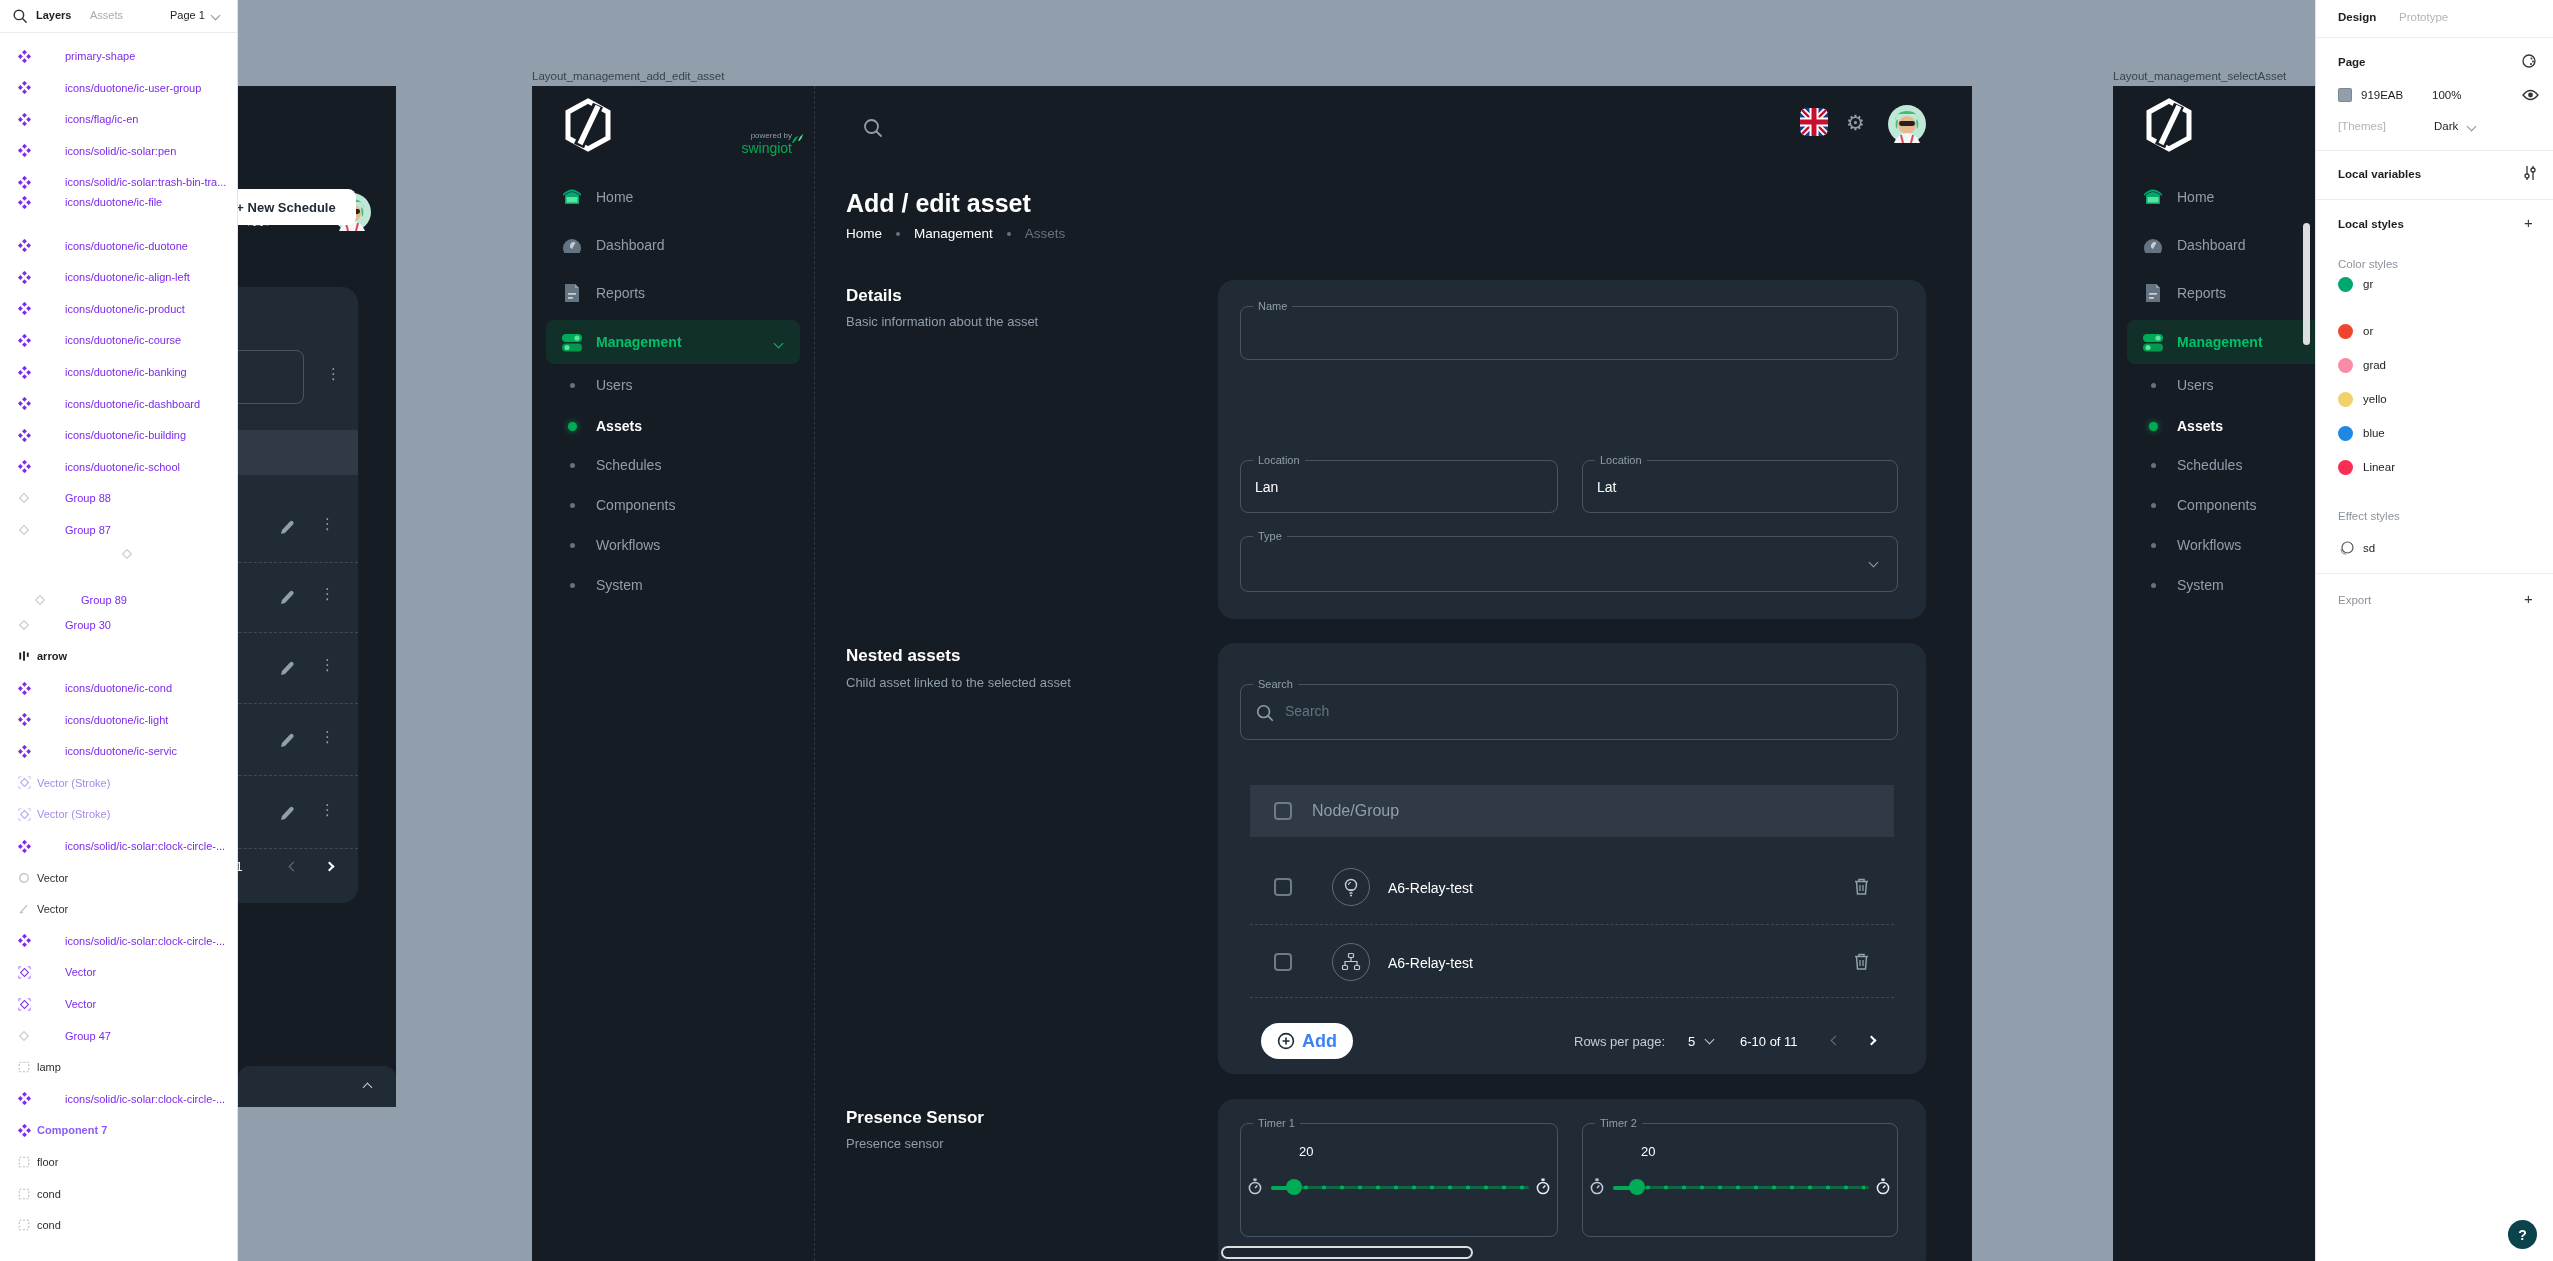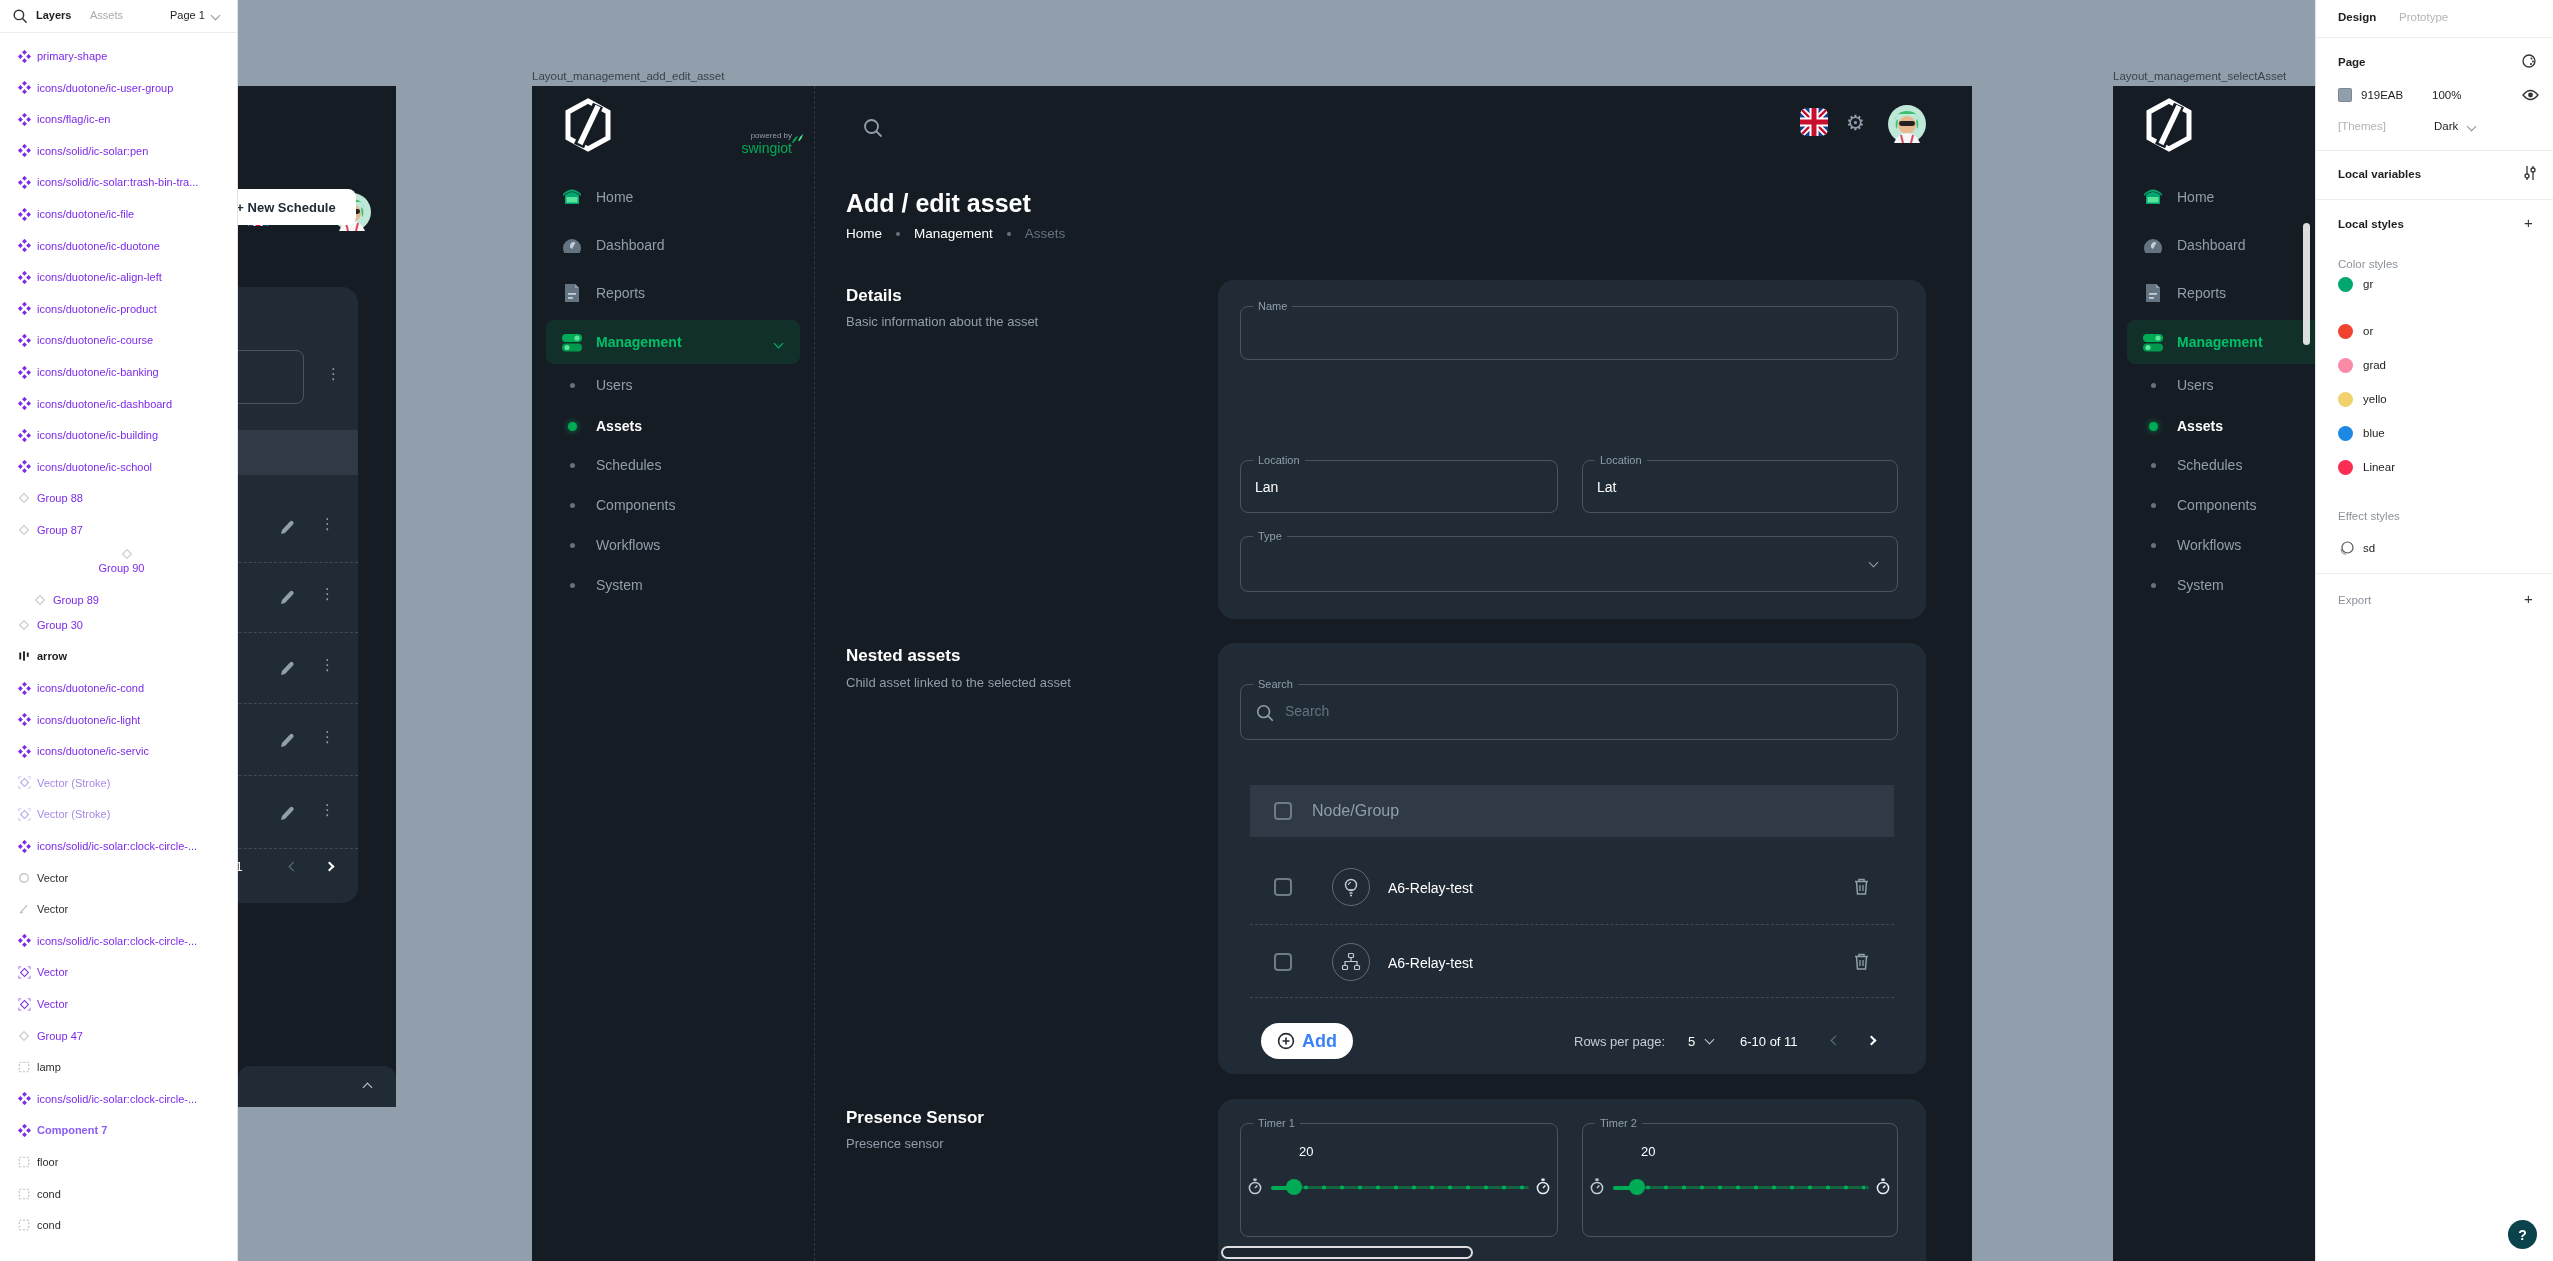--- a/index.html
+++ b/index.html
@@ -10,21 +10,21 @@
   .panel{position:absolute;top:0;height:1261px;width:238px;background:#ffffff;z-index:40;}
   #layers-panel{left:0;border-right:1px solid #E3E3E3;}
   #design-panel{left:2315px;border-left:1px solid #E3E3E3;}
   .pnl-divider{position:absolute;left:0;right:0;height:1px;background:#ECECEC;}
   .lp-head{position:absolute;top:0;left:0;right:0;height:33px;border-bottom:1px solid #ECECEC;}
   .lp-tab{position:absolute;top:9px;font-size:11px;font-weight:700;color:#1E1E1E;}
   .lp-tab.inactive{color:#ABABAB;font-weight:400;}
   .l-row{position:absolute;left:0;width:238px;height:32px;display:flex;align-items:center;}
   .l-icon{width:16px;height:16px;margin-left:16px;flex:0 0 16px;display:flex;align-items:center;justify-content:center;}
   .l-label{margin-left:5px;font-size:11px;white-space:nowrap;overflow:hidden;text-overflow:ellipsis;max-width:205px;}
-  .tone-purple{color:#7C2BE9;}
+  .tone-purple{color:#7C2BE9;gap:28px;}
   .tone-purple .l-icon{color:#7C2BE9;}
   .tone-purple-light{color:#A78BE8;}
   .tone-purple-light .l-icon{color:#B6A3E4;}
   .tone-dark{color:#2B2F33;}
   .tone-dark .l-icon{color:#6E757C;}
   .tone-dark-bold{color:#1E1E1E;font-weight:700;}
   .tone-dark-bold .l-icon{color:#1E1E1E;}
   .tone-purple-bold{color:#8b5cf6;font-weight:700;}
   .tone-purple-bold .l-icon{color:#7C2BE9;}
   .chev{display:inline-block;width:7px;height:7px;border-right:1.6px solid currentColor;border-bottom:1.6px solid currentColor;}
@@ -647,21 +647,21 @@
                 <rect x="5.9" y="0.8" width="4.2" height="4.2" transform="rotate(45 8 2.9)"></rect>
                 <rect x="0.8" y="5.9" width="4.2" height="4.2" transform="rotate(45 2.9 8)"></rect>
                 <rect x="11" y="5.9" width="4.2" height="4.2" transform="rotate(45 13.1 8)"></rect>
                 <rect x="5.9" y="11" width="4.2" height="4.2" transform="rotate(45 8 13.1)"></rect>
               </g>
             </svg>
 
     </span>
     <span class="l-label">icons/solid/ic-solar:trash-bin-tra...</span>
   </div>
-        <div class="l-row tone-purple" style="top: 198px;">
+        <div class="l-row tone-purple" style="top: 186px;">
     <span class="l-icon">
       <svg width="13" height="13" viewBox="0 0 16 16">
               <g fill="currentColor">
                 <rect x="5.9" y="0.8" width="4.2" height="4.2" transform="rotate(45 8 2.9)"></rect>
                 <rect x="0.8" y="5.9" width="4.2" height="4.2" transform="rotate(45 2.9 8)"></rect>
                 <rect x="11" y="5.9" width="4.2" height="4.2" transform="rotate(45 13.1 8)"></rect>
                 <rect x="5.9" y="11" width="4.2" height="4.2" transform="rotate(45 8 13.1)"></rect>
               </g>
             </svg>
 

